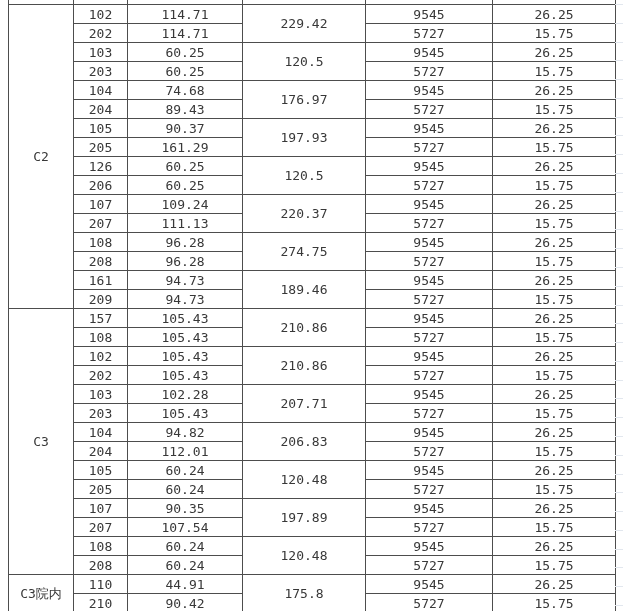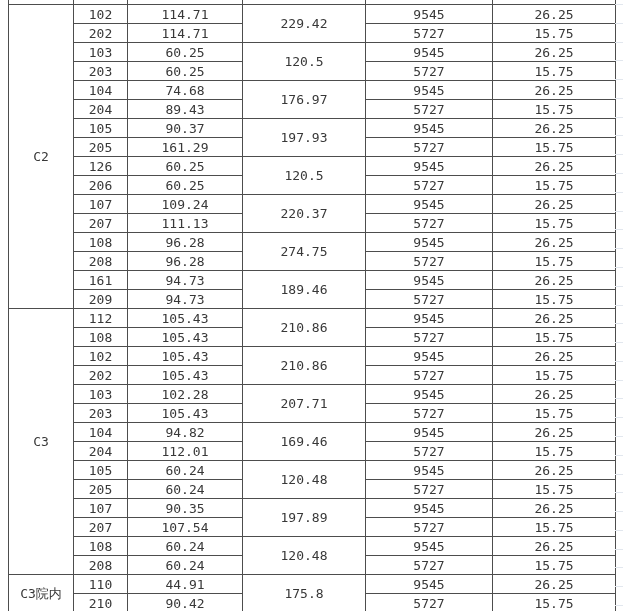--- a/index.html
+++ b/index.html
@@ -156,21 +156,21 @@
           <td>26.25</td>
         </tr>
         <tr>
           <td>209</td>
           <td>94.73</td>
           <td>5727</td>
           <td>15.75</td>
         </tr>
         <tr>
           <td rowspan="14">C3</td>
-          <td>112</td>
+          <td>157</td>
           <td>105.43</td>
           <td rowspan="2">210.86</td>
           <td>9545</td>
           <td>26.25</td>
         </tr>
         <tr>
           <td>108</td>
           <td>105.43</td>
           <td>5727</td>
           <td>15.75</td>
@@ -197,21 +197,21 @@
         </tr>
         <tr>
           <td>203</td>
           <td>105.43</td>
           <td>5727</td>
           <td>15.75</td>
         </tr>
         <tr>
           <td>104</td>
           <td>94.82</td>
-          <td rowspan="2">169.46</td>
+          <td rowspan="2">206.83</td>
           <td>9545</td>
           <td>26.25</td>
         </tr>
         <tr>
           <td>204</td>
           <td>112.01</td>
           <td>5727</td>
           <td>15.75</td>
         </tr>
         <tr>

